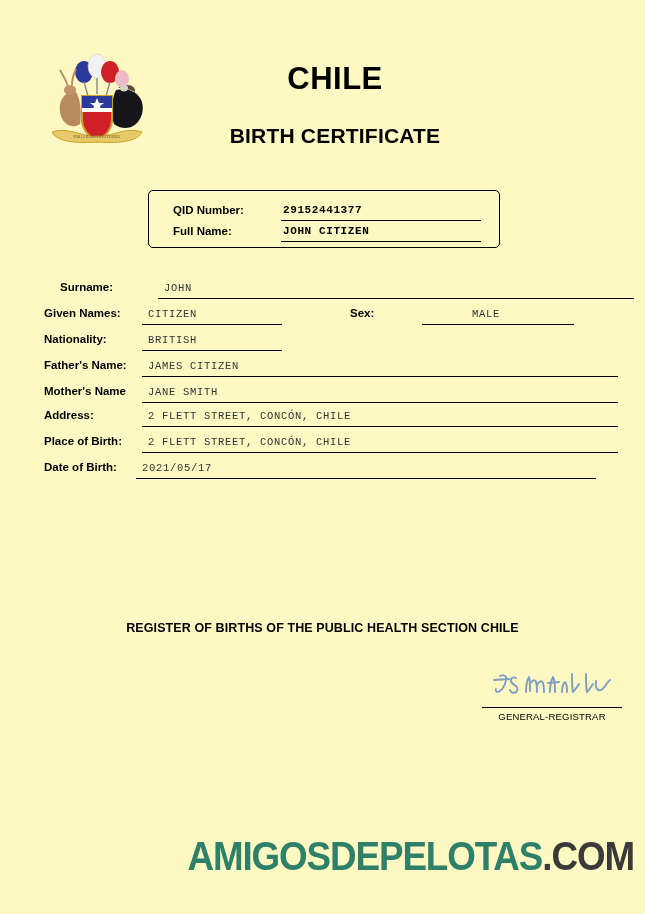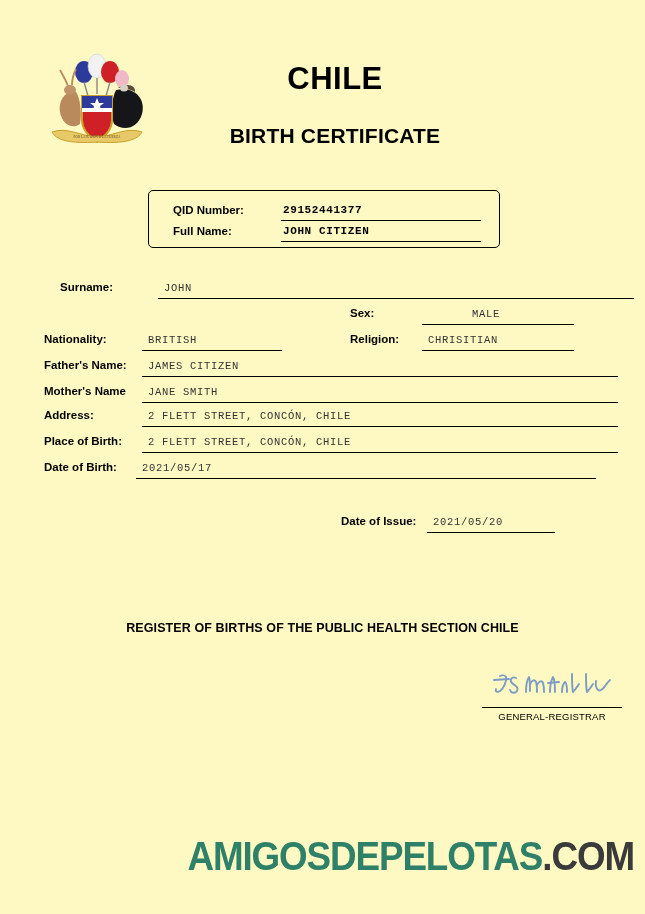--- a/index.html
+++ b/index.html
@@ -226,36 +226,36 @@
       <span class="qid-value">JOHN CITIZEN</span>
     </div>
   </div>
 
   <div class="field" style="left:60px; top:281px; width:530px;">
     <span class="field-label">Surname:</span>
     <span class="field-rule" style="left:98px; top:17px; width:476px;"></span>
     <span class="field-value" style="left:104px;">JOHN</span>
   </div>
 
+  <div class="field" style="left:44px; top:307px; width:530px;">
+    <span class="field-label">Given Names:</span>
+    <span class="field-rule" style="left:98px; top:17px; width:140px;"></span>
+    <span class="field-value" style="left:104px;">CITIZEN</span>
+  </div>
   <div class="field" style="left:350px; top:307px; width:230px;">
     <span class="field-label">Sex:</span>
     <span class="field-rule" style="left:72px; top:17px; width:152px;"></span>
     <span class="field-value" style="left:78px;padding-left:44px;">MALE</span>
   </div>
 
   <div class="field" style="left:44px; top:333px; width:530px;">
     <span class="field-label">Nationality:</span>
     <span class="field-rule" style="left:98px; top:17px; width:140px;"></span>
     <span class="field-value" style="left:104px;">BRITISH</span>
   </div>
-  <div class="field" style="left:350px; top:333px; width:230px;">
-    <span class="field-label">Religion:</span>
-    <span class="field-rule" style="left:72px; top:17px; width:152px;"></span>
-    <span class="field-value" style="left:78px;">CHRISITIAN</span>
-  </div>
 
   <div class="field" style="left:44px; top:359px; width:530px;">
     <span class="field-label">Father's Name:</span>
     <span class="field-rule" style="left:98px; top:17px; width:476px;"></span>
     <span class="field-value" style="left:104px;">JAMES CITIZEN</span>
   </div>
 
   <div class="field" style="left:44px; top:385px; width:530px;text-align:right;">
     <span class="field-label">Mother's Name</span>
     <span class="field-rule" style="left:98px; top:17px; width:476px;"></span>
@@ -274,25 +274,20 @@
     <span class="field-value" style="left:104px;">2 FLETT STREET, CONCÓN, CHILE</span>
   </div>
 
   <div class="field" style="left:44px; top:461px; width:530px;">
     <span class="field-label">Date of  Birth:</span>
     <span class="field-rule" style="left:92px; top:17px; width:460px;"></span>
     <span class="field-value" style="left:98px;">2021/05/17</span>
   </div>
 
 
-  <div class="field" style="left:341px; top:515px; width:240px;">
-    <span class="field-label">Date of Issue:</span>
-    <span class="field-rule" style="left:86px; top:17px; width:128px;"></span>
-    <span class="field-value" style="left:92px;">2021/05/20</span>
-  </div>
 
   <div class="certify l2">REGISTER OF BIRTHS  OF THE PUBLIC HEALTH SECTION CHILE</div>
 
   <div class="sig-wrap">
     <svg class="sig-img" viewBox="0 0 140 34" width="140" height="34">
       <g fill="none" stroke="#7d9cc4" stroke-width="1.9" stroke-linecap="round" stroke-linejoin="round">
         <path d="M18 8 C20 7 23 7 24 9 C25 13 22 20 18 23 C15 25 13 23 14 21"></path>
         <path d="M12 12 L27 11"></path>
         <path d="M34 10 C30 8 27 12 30 15 C33 18 37 19 35 23 C33 26 29 25 28 22"></path>
         <path d="M44 24 C44 17 45 12 47 9 C48 11 48 17 48 23"></path>

